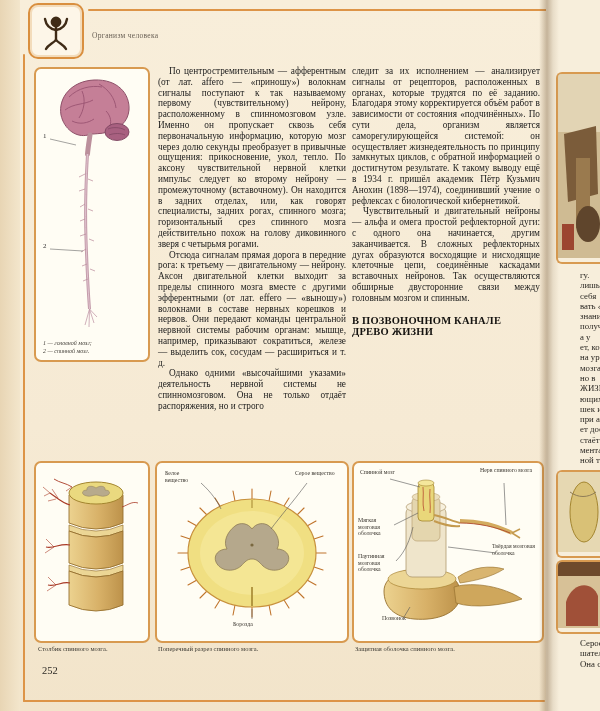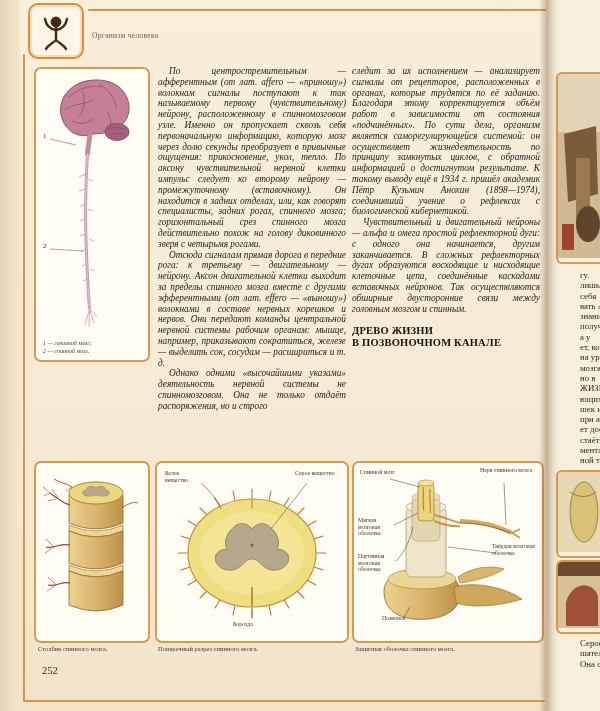--- a/index.html
+++ b/index.html
@@ -26,21 +26,21 @@
   .figA{left:34px;top:461px;width:112px;height:178px;}
   .figB{left:155px;top:461px;width:190px;height:178px;}
   .figC{left:352px;top:461px;width:188px;height:178px;}
   .figbox svg{position:absolute;left:0;top:0;}
   .fig-num{position:absolute;font-size:7px;color:#333;}
   .brain-caption{position:absolute;left:7px;bottom:5px;font-size:6px;line-height:7.4px;color:#44403a;font-style:italic;}
   .fig-label{position:absolute;font-size:5.8px;line-height:6.6px;color:#3a362f;}
   
   .col{position:absolute;top:66px;width:188px;}
   .col1{left:158px;} .col2{left:352px;}
-  .para{margin:0;text-indent:11px;font-size:9.3px;line-height:10.8px;text-align:justify;font-style:italic;}
+  .para{margin:0;text-indent:11px;font-size:9.3px;line-height:10.8px;text-align:justify;}
   .noindent{text-indent:0;}
   .section-heading{margin:11px 0 7px 0;font-size:10.5px;line-height:11.8px;font-weight:bold;letter-spacing:.2px;color:#14120f;}
   
   .fig-caption{position:absolute;top:645px;font-size:6.5px;color:#3d3a33;}
   .capA{left:38px;width:110px;} .capB{left:158px;width:188px;} .capC{left:355px;width:186px;}
   .page-number{position:absolute;left:42px;top:665px;font-size:10.5px;color:#2e2b26;}
   
   .sliver{position:absolute;left:546px;top:0;width:54px;height:711px;background:#f7eedb;}
   .gutter-shadow{position:absolute;left:-7px;top:0;width:20px;height:711px;
     background:linear-gradient(90deg,rgba(0,0,0,0) 0%,rgba(122,92,56,.40) 40%,rgba(122,92,56,.12) 70%,rgba(0,0,0,0) 100%);}
@@ -130,22 +130,22 @@
   <div class="col col1">
     <p class="para">По центростремительным — афферентным (от лат. affero — «приношу») волокнам сигналы поступают к так называемому первому (чувствительному) нейрону, расположенному в спинномозговом узле. Именно он пропускает сквозь себя первоначальную информацию, которую мозг через долю секунды преобразует в привычные ощущения: прикосновение, укол, тепло. По аксону чувствительной нервной клетки импульс следует ко второму нейрону — промежуточному (вставочному). Он находится в задних отделах, или, как говорят специалисты, задних рогах, спинного мозга; горизонтальный срез спинного мозга действительно похож на голову диковинного зверя с четырьмя рогами.</p>
     <p class="para">Отсюда сигналам прямая дорога в передние рога: к третьему — двигательному — нейрону. Аксон двигательной клетки выходит за пределы спинного мозга вместе с другими эфферентными (от лат. effero — «выношу») волокнами в составе нервных корешков и нервов. Они передают команды центральной нервной системы рабочим органам: мышце, например, приказывают сократиться, железе — выделить сок, сосудам — расшириться и т. д.</p>
     <p class="para">Однако одними «высочайшими указами» деятельность нервной системы не спинномозговом. Она не только отдаёт распоряжения, но и строго</p>
   </div>
 
   <div class="col col2">
     <p class="para noindent">следит за их исполнением — анализирует сигналы от рецепторов, расположенных в органах, которые трудятся по её заданию. Благодаря этому корректируется объём работ в зависимости от состояния «подчинённых». По сути дела, организм является саморегулирующейся системой: он осуществляет жизнедеятельность по принципу замкнутых циклов, с обратной информацией о достигнутом результате. К такому выводу ещё в 1934 г. пришёл академик Пётр Кузьмич Анохин (1898—1974), соединивший учение о рефлексах с биологической кибернетикой.</p>
     <p class="para">Чувствительный и двигательный нейроны — альфа и омега простой рефлекторной дуги: с одного она начинается, другим заканчивается. В сложных рефлекторных дугах образуются восходящие и нисходящие клеточные цепи, соединённые каскадами вставочных нейронов. Так осуществляются обширные двусторонние связи между головным мозгом и спинным.</p>
     <h2 class="section-heading">
+      <div>В ПОЗВОНОЧНОМ КАНАЛЕ</div>
       <div>ДРЕВО ЖИЗНИ</div>
-      <div>В ПОЗВОНОЧНОМ КАНАЛЕ</div>
     </h2>
   </div>
 
   <figure class="figbox figA">
     <svg width="108" height="174" viewBox="0 0 108 174">
       <defs>
         <linearGradient id="tanGrad" x1="0" y1="0" x2="1" y2="0">
           <stop offset="0" stop-color="#ecd28f"></stop>
             <stop offset=".55" stop-color="#d8b168"></stop>
             <stop offset="1" stop-color="#bd924a"></stop>

